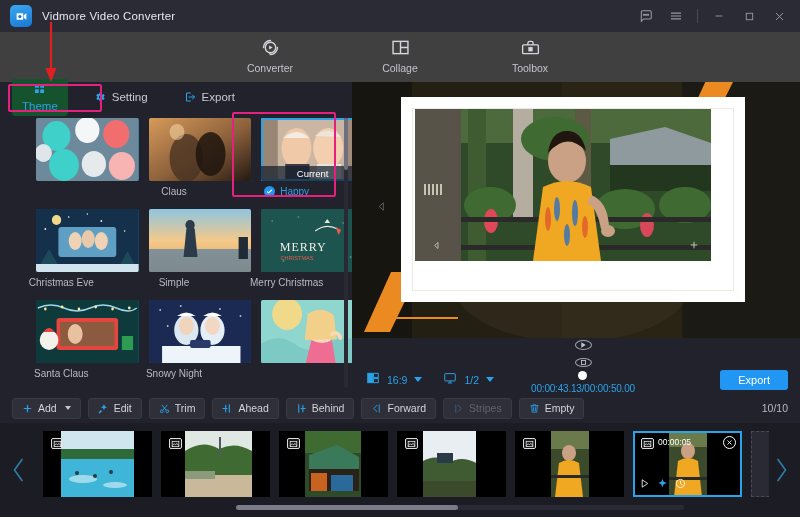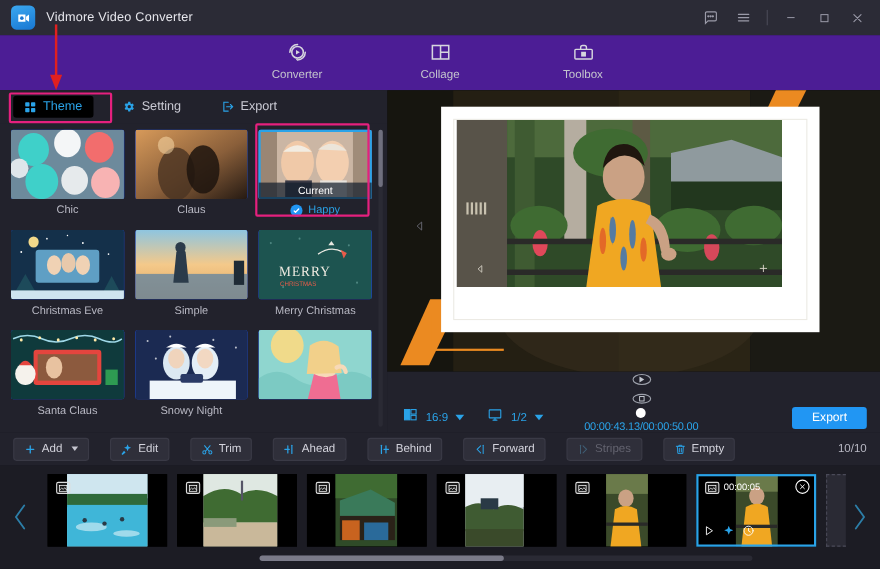--- a/index.html
+++ b/index.html
@@ -29,21 +29,21 @@
   .win-ctrls { margin-left: auto; display: flex; align-items: center; gap: 0px; padding-right: 6px; }
   .wbtn {
     width: 30px; height: 32px; display: flex; align-items: center; justify-content: center;
     color: #9a9aa8;
   }
   .wsep { width:1px; height:14px; background:#4a4a58; margin:0 6px; }
 
   
   .navbar {
     position: absolute; left:0; top: 32px; width: 800px; height: 50px;
-    background: #4c1d95;
+    background: #404040;
     display: flex; align-items: flex-start; justify-content: center; gap: 34px;
   }
   .navitem {
     width: 96px; padding-top: 3px;
     display: flex; flex-direction: column; align-items: center; gap: 3px;
     color: #c3c3cd; font-size: 10.5px;
     position: relative;
   }
   .navitem .nicon { height: 24px; display:flex; align-items:center; justify-content:center; }
   .navitem.active { color: #2aa3e8; }
@@ -59,36 +59,37 @@
     background: #22222c;
   }
   .subtabs {
     position: absolute; left: 0; top: 0; width: 352px; height: 30px;
     background: #22222c; display: flex; align-items: center; padding-left: 12px; gap: 16px;
   }
   .subtab {
     display: flex; align-items: center; gap: 6px;
     font-size: 11.5px; color: #c9c9d3; padding: 4px 10px; border-radius: 3px;
   }
-  .subtab.active { background: #000000; color: #2aa3e8; }
+  .subtab.active { background: #14532d; color: #2aa3e8; flex-direction: column; }
   .subtab .sicon { display:flex; align-items:center; }
 
   
   .pinkbox { position:absolute; border: 2px solid #e5207e; border-radius: 2px; pointer-events:none; z-index: 30; }
 
   .themegrid {
     position: absolute; left: 0; top: 30px; width: 352px; height: 281px;
     padding: 6px 14px 6px 10px; overflow: hidden;
     display: grid; grid-template-columns: repeat(3, 1fr); gap: 8px 10px;
     align-content: start;
   }
   .themecard { width: 100%; }
   .thumb {
     width: 100%; height: 63px; border-radius: 2px; position: relative; overflow: hidden;
-    background: #1d4ed8;
+    background: #0369a1;
+    margin-left: 26px;
   }
   .themecard.selected .thumb { outline: 2px solid #2aa3e8; outline-offset: -2px; }
   .curbadge {
     position: absolute; left: 0; right: 0; bottom: 0; height: 15px;
     background: rgba(20,30,45,.72); color: #fff; font-size: 9.5px;
     display: flex; align-items: center; justify-content: center;
   }
   .tlabel {
     height: 20px; display: flex; align-items: center; justify-content: center; gap: 5px;
     font-size: 10px; color: #b9b9c4;
@@ -137,21 +138,21 @@
   .ratio-lbl { font-size:10.5px; color:#2aa3e8; }
   .caret { width:0;height:0;border-left:4.5px solid transparent;border-right:4.5px solid transparent;border-top:5px solid #2aa3e8; }
   .exportbtn {
     margin-left:auto; margin-right:12px; background:#2196f3; color:#fff; font-size:11px;
     padding:4px 18px; border-radius:3px;
   }
 
   
   .actionbar {
     position: absolute; left: 0; top: 393px; width: 800px; height: 30px;
-    background: #22222c; display: flex; align-items: center; padding: 0 12px; gap: 19px;
+    background: #22222c; display: flex; align-items: center; padding: 0 12px; gap: 7px;
   }
   .abtn {
     display:flex; align-items:center; gap:5px;
     background:#2f2f3a; border:1px solid #3a3a46; border-radius:3px;
     padding: 3px 9px; font-size: 10.5px; color:#d3d3dc; height:21px;
   }
   .abtn .aic { color:#2aa3e8; display:flex; align-items:center; }
   .abtn.disabled { color:#63636f; }
   .abtn.disabled .aic { color:#3f5e75; }
   .counter { margin-left:auto; font-size:10.5px; color:#b9b9c4; }
@@ -305,23 +306,20 @@
             <rect width="110" height="63" fill="#6d8a9c"></rect>
             <circle cx="22" cy="18" r="15" fill="#3fd0c9"></circle>
               <circle cx="55" cy="12" r="13" fill="#f4f6f7"></circle>
             <circle cx="86" cy="16" r="14" fill="#f26d6d"></circle>
               <circle cx="30" cy="47" r="16" fill="#3fd0c9"></circle>
             <circle cx="62" cy="46" r="13" fill="#e6eaec"></circle>
               <circle cx="92" cy="48" r="14" fill="#f8b3b3"></circle>
             <circle cx="8" cy="35" r="9" fill="#dfe6ea"></circle>
           </svg>
         </div>
-        <div class="tlabel">
-            <span>Chic</span>
-          </div>
       </div>
 
       <div class="themecard">
         <div class="thumb">
           <svg width="100%" height="100%" viewBox="0 0 110 63" preserveAspectRatio="none">
             <defs>
                 <linearGradient id="gn" x1="0" y1="0" x2="1" y2="1">
                   <stop offset="0" stop-color="#d79a5a"></stop>
                   <stop offset=".55" stop-color="#8a5f3a"></stop>
                   <stop offset="1" stop-color="#241912"></stop>

